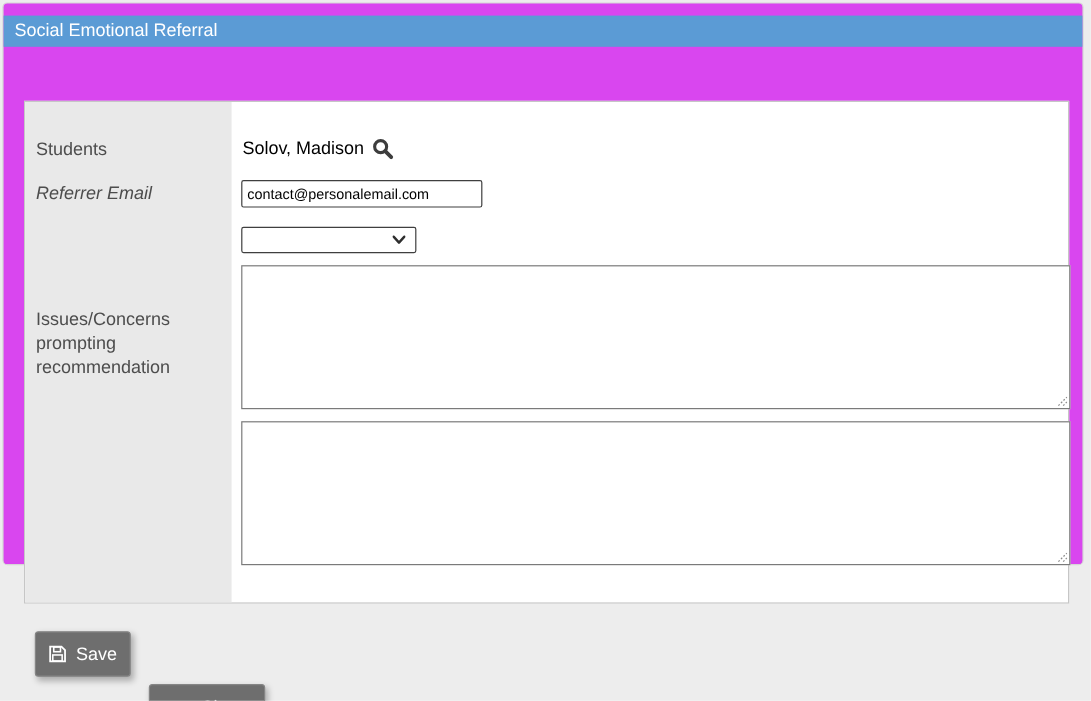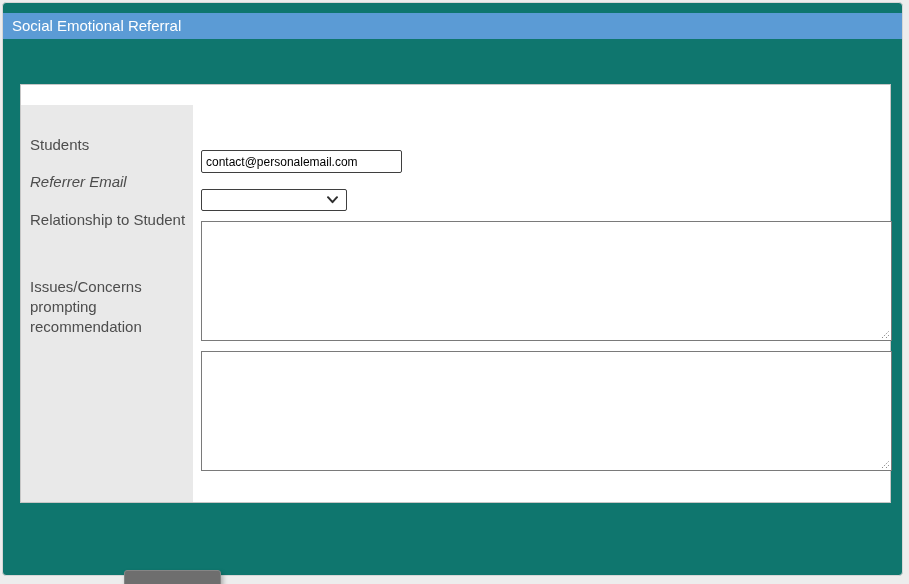--- a/index.html
+++ b/index.html
@@ -6,22 +6,22 @@
   html, body { width: 909px; height: 584px; }
   body {
     font-family: "Liberation Sans", sans-serif;
     background: #ededed;
     position: relative;
     overflow: hidden;
   }
   .card {
     position: absolute;
     left: 2px; top: 2px;
-    width: 901px; height: 574px;
-    background: #0f766e;
+    width: 901px; height: 469px;
+    background: #d946ef;
     border: 1px solid #d6d6d6;
     border-radius: 4px;
   }
   .panel-header {
     position: absolute;
     left: 0; right: 0; top: 10px;
     height: 26px;
     background: #5b9bd5;
     color: #ffffff;
     font-size: 15px;
@@ -39,21 +39,20 @@
     left: 17px; top: 81px;
     width: 871px; height: 419px;
     border: 1px solid #c6c6c6;
     background: #ffffff;
   }
   .label-col {
     position: absolute;
     left: 0; top: 0; bottom: 0;
     width: 172px;
     background: #e9e9e9;
-    margin-top: 20px;
   }
   .field-label {
     position: absolute;
     left: 9px;
     color: #4d4d4d;
     font-size: 15px;
     line-height: 20px;
   }
   .lbl-students { top: 30px; }
   .lbl-email { top: 67px; font-style: italic; }
@@ -154,24 +153,32 @@
 
 <div class="card">
 
   <div class="panel-header">Social Emotional Referral</div>
 
 
   <div class="form-table">
     <div class="label-col">
       <div class="field-label lbl-students">Students</div>
       <div class="field-label lbl-email">Referrer Email</div>
-      <div class="field-label lbl-relationship">Relationship to Student</div>
       <div class="field-label lbl-issues">Issues/Concerns prompting recommendation</div>
     </div>
 
+    <div class="students-value">
+      <span>Solov, Madison</span>
+      <span class="search-btn">
+        <svg width="18" height="18" viewBox="0 0 18 18">
+          <circle cx="7.2" cy="7.2" r="5" fill="none" stroke="#3d3d3d" stroke-width="2.6"></circle>
+          <line x1="11" y1="11" x2="16" y2="16" stroke="#3d3d3d" stroke-width="3.2" stroke-linecap="round"></line>
+        </svg>
+      </span>
+    </div>
 
     <input class="email-input" type="text" value="contact@personalemail.com" style="">
 
     <div class="select-wrap">
       <select class="relationship-select">
         <option></option>
       </select>
       <span class="select-chevron">
         <svg width="11" height="8" viewBox="0 0 11 8">
           <path d="M1 1.2 L5.5 6.2 L10 1.2" fill="none" stroke="#2e2e2e" stroke-width="2" stroke-linecap="round" stroke-linejoin="round"></path>
@@ -193,20 +200,30 @@
       <textarea style=""></textarea>
       <span class="resize-grip">
         <svg width="11" height="11" viewBox="0 0 11 11">
           <line x1="3" y1="10" x2="10" y2="3" stroke="#8a8a8a" stroke-width="1" stroke-dasharray="1.5,1.5"></line>
           <line x1="7" y1="10" x2="10" y2="7" stroke="#8a8a8a" stroke-width="1" stroke-dasharray="1.5,1.5"></line>
         </svg>
       </span>
     </div>
   </div>
 
+  <button class="btn btn-save">
+    <span class="icon">
+      <svg width="16" height="16" viewBox="0 0 16 16">
+        <path d="M1.8 1.8 h9.4 l3 3 v9.4 h-12.4 z" fill="none" stroke="#ffffff" stroke-width="1.5"></path>
+        <rect x="4.8" y="2.2" width="5.6" height="3.9" fill="none" stroke="#ffffff" stroke-width="1.3"></rect>
+        <rect x="4.0" y="8.8" width="7.8" height="5.0" fill="none" stroke="#ffffff" stroke-width="1.3"></rect>
+      </svg>
+    </span>
+    <span>Save</span>
+  </button>
 
   <button class="btn btn-clear">
     <span class="icon">
       <svg width="18" height="14" viewBox="0 0 18 14">
         <path d="M1.5 12.5 L8.2 3 L16.5 3 L9.8 12.5 Z" fill="#ffffff"></path>
       </svg>
     </span>
     <span>Clear</span>
   </button>
 

